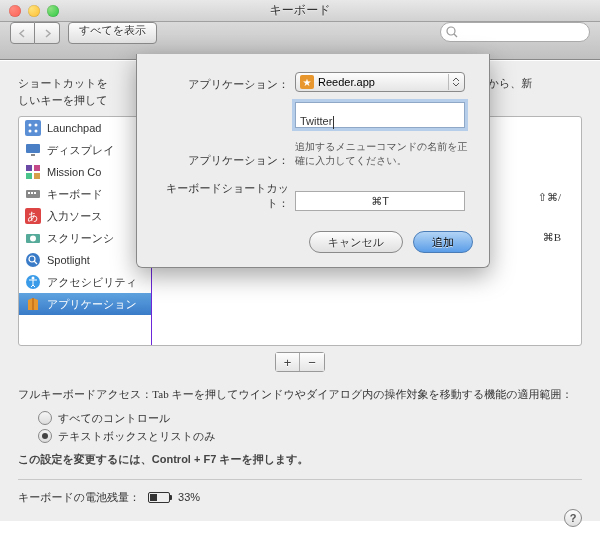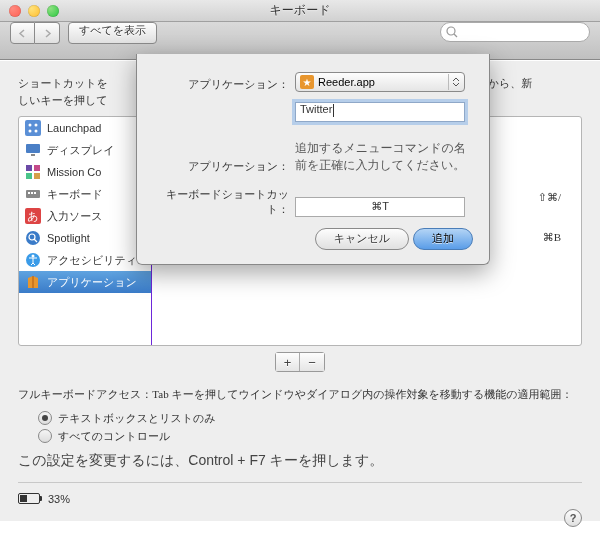--- a/index.html
+++ b/index.html
@@ -32,38 +32,38 @@
 .shortcut{position:absolute;right:14px;color:#333;font-family:"Lucida Grande";}
 .addremove{display:flex;justify-content:center;margin-top:6px;}
 .arbox{display:flex;border:1px solid #999;border-radius:3px;}
 .arbtn{width:24px;height:18px;background:linear-gradient(#fdfdfd,#e5e5e5);display:flex;align-items:center;justify-content:center;color:#444;font-size:13px;text-shadow:0 1px 0 #fff;}
 .arbtn:first-child{border-right:1px solid #aaa;}
 .fktext{margin-top:14px;color:#333;line-height:1.5;font-family:Liberation Serif, serif;}
 .radios{margin:8px 0 8px 20px;}
 .radio{display:flex;align-items:center;gap:6px;margin-bottom:3px;color:#333;}
 .rb{width:14px;height:14px;border-radius:50%;border:1px solid #888;background:linear-gradient(#f5f5f5,#ddd);position:relative;}
 .rb.checked::after{content:"";position:absolute;width:6px;height:6px;border-radius:50%;background:#444;top:3px;left:3px;}
-.hint{font-size:14px;color:#444;}
+.hint{font-size:11px;color:#444;font-weight:bold;}
 .divider{border-top:1px solid #c8c8c8;margin:12px 0 10px;}
 .battery{display:flex;align-items:center;gap:8px;color:#333;padding-bottom:6px;}
 .baticon{width:22px;height:11px;border:1px solid #333;border-radius:2px;position:relative;display:flex;align-items:center;}
 .baticon::after{content:"";position:absolute;right:-3px;width:2px;height:5px;background:#333;border-radius:0 1px 1px 0;}
 .batfill{height:7px;background:#333;margin-left:1px;width:33%;}
 .help{position:absolute;bottom:14px;right:18px;width:18px;height:18px;border:1px solid #888;border-radius:50%;display:flex;align-items:center;justify-content:center;background:linear-gradient(#fdfdfd,#e0e0e0);color:#555;font-weight:bold;}
 .sheet{position:absolute;top:54px;left:136px;width:354px;background:linear-gradient(#ededed,#ededed);border:1px solid #888;border-top:none;border-radius:0 0 6px 6px;box-shadow:0 8px 24px rgba(0,0,0,0.35);padding:18px 16px 14px;z-index:10;}
 .frow{display:flex;align-items:flex-end;margin-bottom:10px;}
 .flabel{width:142px;text-align:right;padding-right:6px;color:#333;padding-top:3px;}
 .fcontrol{flex:1;}
 .popup{width:170px;height:20px;background:linear-gradient(#fdfdfd,#e5e5e5);border:1px solid #8a8a8a;border-radius:4px;display:flex;align-items:center;padding:0 18px 0 4px;position:relative;gap:4px;}
 .popup .arrows{position:absolute;right:2px;top:1px;width:14px;height:16px;display:flex;flex-direction:column;align-items:center;justify-content:center;border-left:1px solid #bbb;}
 .appicon{width:14px;height:14px;background:#e8962e;border-radius:2px;color:#fff;display:flex;align-items:center;justify-content:center;font-size:10px;}
-.tinput{width:170px;height:20px;border:1px solid #8fa8c8;box-shadow:0 0 0 3px rgba(100,160,230,0.4);padding:0 4px;background:#fff;color:#333;}
-.hint2{font-size:12px;color:#555;margin-top:18px;line-height:1.4;}
+.tinput{width:170px;height:20px;border:1px solid #8fa8c8;box-shadow:0 0 0 3px rgba(100,160,230,0.4);padding:12px 4px;background:#fff;color:#333;}
+.hint2{font-size:10px;color:#555;margin-top:12px;line-height:1.4;}
 .scfield{width:170px;height:20px;border:1px solid #aaa;background:#fff;display:flex;align-items:center;justify-content:center;color:#333;}
-.btns{display:flex;justify-content:flex-end;gap:4px;margin-top:11px;}
+.btns{display:flex;justify-content:flex-end;gap:10px;margin-top:20px;}
 .btn{height:22px;padding:0 18px;border-radius:11px;border:1px solid #8a8a8a;background:linear-gradient(#fdfdfd,#e0e0e0);color:#333;text-shadow:0 1px 0 rgba(255,255,255,0.7);display:flex;align-items:center;}
 .btn.default{background:linear-gradient(#b3d4f5,#5a9de8);border-color:#4a7db8;color:#000;}
 .text-cursor{display:inline-block;width:1px;height:13px;background:#333;vertical-align:middle;margin-left:1px;}
 </style>
 </head>
 <body>
 
 <div class="window">
   <div class="titlebar">
     <div class="traffic">
@@ -154,20 +154,29 @@
               <svg viewBox="0 0 16 16">
                 <rect width="16" height="16" rx="2" fill="#d44"></rect>
                 <text x="8" y="12" text-anchor="middle" fill="#fff" font-size="10">あ</text>
               </svg>
             </span>
             <span>入力ソース</span>
           </div>
         <div class="sbitem">
             <span class="sbicon">
               <svg viewBox="0 0 16 16">
+                <rect x="1" y="4" width="14" height="9" rx="1" fill="#5a9"></rect>
+                <circle cx="8" cy="8.5" r="3" fill="#fff"></circle>
+              </svg>
+            </span>
+            <span>スクリーンシ</span>
+          </div>
+        <div class="sbitem">
+            <span class="sbicon">
+              <svg viewBox="0 0 16 16">
                 <circle cx="8" cy="8" r="7" fill="#3a7bc8"></circle>
                 <circle cx="7" cy="7" r="3" stroke="#fff" fill="none" stroke-width="1.2"></circle>
                 <line x1="9" y1="9" x2="12" y2="12" stroke="#fff" stroke-width="1.2"></line>
               </svg>
             </span>
             <span>Spotlight</span>
           </div>
         <div class="sbitem">
             <span class="sbicon">
               <svg viewBox="0 0 16 16">
@@ -203,33 +212,34 @@
     <div class="addremove">
       <div class="arbox">
         <div class="arbtn">+</div>
         <div class="arbtn">−</div>
       </div>
     </div>
 
     <div class="fktext">フルキーボードアクセス：Tab キーを押してウインドウやダイアログ内の操作対象を移動する機能の適用範囲：</div>
     <div class="radios">
       <div class="radio">
+          <span class="rb"></span>
+          <span>すべてのコントロール</span>
+        </div>
+      <div class="radio">
           <span class="rb checked"></span>
           <span>テキストボックスとリストのみ</span>
         </div>
-      <div class="radio">
-          <span class="rb"></span>
-          <span>すべてのコントロール</span>
-        </div>
     </div>
     <div class="hint">この設定を変更するには、Control + F7 キーを押します。</div>
 
     <div class="divider"></div>
 
     <div class="battery">
+      <span>キーボードの電池残量：</span>
       <span class="baticon">
           <span class="batfill"></span>
         </span>
       <span>33%</span>
     </div>
   </div>
 
   <div class="help">?</div>
 
   <div class="sheet">

